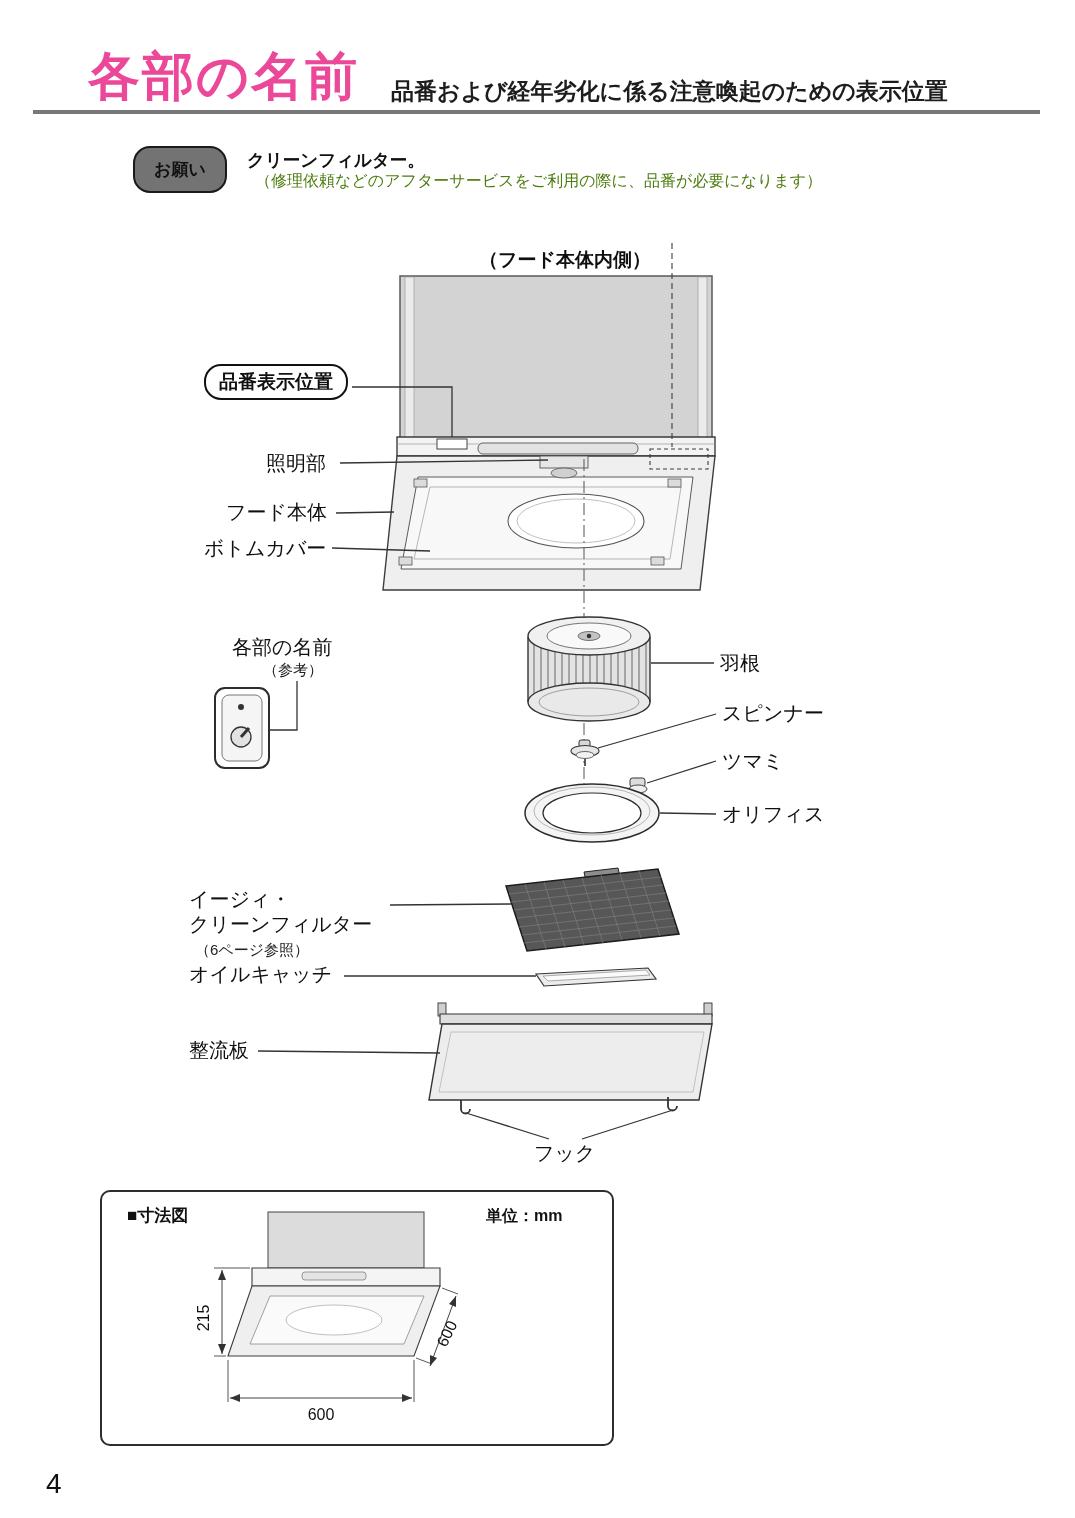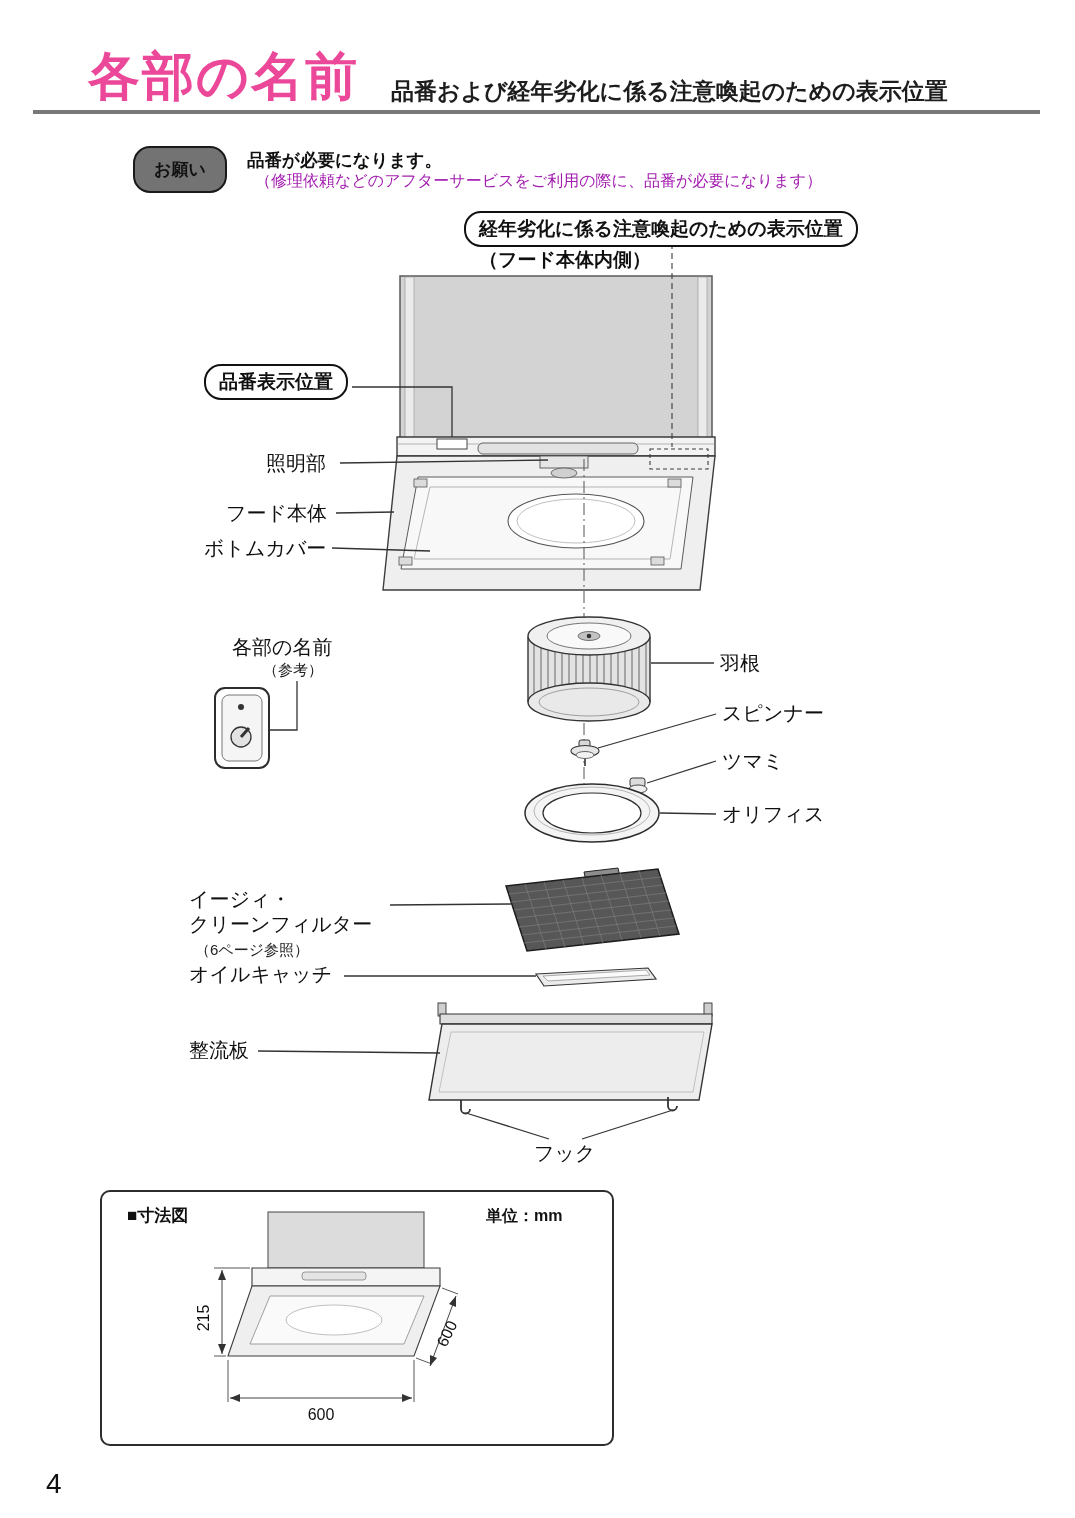--- a/index.html
+++ b/index.html
@@ -5,21 +5,21 @@
   html,body{margin:0;padding:0;}
   body{background:#dfdfdf;font-family:"Liberation Sans","DejaVu Sans",sans-serif;color:#111;}
   .page{position:relative;width:1075px;height:1518px;background:#ffffff;margin:0 auto;overflow:hidden;}
   .page>svg{position:absolute;left:0;top:0;}
   .abs{position:absolute;white-space:nowrap;}
   .title{font-size:52px;font-weight:bold;color:#ec4899;letter-spacing:2px;}
   .subtitle{font-size:23px;font-weight:bold;color:#1d1d1d;}
   .rule{width:1007px;height:4px;background:#787878;}
   .badge{border:2.5px solid #1a1a1a;border-radius:17px;padding:10px 19px;font-size:17px;font-weight:bold;background:#737373;}
   .notice-heading{font-size:17.5px;font-weight:bold;}
-  .notice-detail{font-size:16px;color:#a21caf;}
+  .notice-detail{font-size:16px;color:#4d7c0f;}
   .rbox{border:2px solid #111;border-radius:17px;padding:3px 13px;font-size:19px;font-weight:bold;background:#fff;}
   .label{font-size:20px;color:#0f0f0f;line-height:25px;}
   .bold{font-weight:bold;}
   .label-sub{font-size:15px;color:#222;line-height:19px;}
   .dim-box{width:510px;height:252px;border:2px solid #2d2d2d;border-radius:10px;background:transparent;}
   .dim-title{font-size:17px;font-weight:bold;}
   .dim-unit{font-size:16px;font-weight:bold;}
   .page-number{font-size:28px;color:#111;}
   svg text{font-family:"Liberation Sans","DejaVu Sans",sans-serif;font-size:16px;fill:#111;}
 </style>
@@ -164,30 +164,29 @@
       <text x="321" y="1420" text-anchor="middle">600</text>
       <text x="452" y="1336" text-anchor="middle" transform="rotate(-65 452 1336)">600</text>
     </g>
   </svg>
 
   <div class="abs title" style="left:88px;top:42px;">各部の名前</div>
   <div class="abs subtitle" style="left:391px;top:76px;">品番および経年劣化に係る注意喚起のための表示位置</div>
   <div class="abs rule" style="left:33px;top:110px;"></div>
 
   <div class="abs badge" style="left:133px;top:146px;">お願い</div>
-  <div class="abs notice-heading" style="left:247px;top:148px;">品番が必要になります。</div>
+  <div class="abs notice-heading" style="left:247px;top:148px;">クリーンフィルター。</div>
   <div class="abs notice-detail" style="left:255px;top:171px;">（修理依頼などのアフターサービスをご利用の際に、品番が必要になります）</div>
 
-  <div class="abs rbox" style="left:464px;top:211px;">経年劣化に係る注意喚起のための表示位置</div>
   <div class="abs label bold" style="left:479px;top:247px;font-size:19px;">（フード本体内側）</div>
 
   <div class="abs rbox" style="left:204px;top:364px;text-align:center;">品番表示位置</div>
 
   <div class="abs label" style="left:266px;top:451px;">照明部</div>
-  <div class="abs label" style="left:226px;top:501px;">フード本体</div>
+  <div class="abs label" style="left:226px;top:501px;font-family:Liberation Mono, monospace;">フード本体</div>
   <div class="abs label" style="left:204px;top:536px;">ボトムカバー</div>
   <div class="abs label" style="left:232px;top:635px;">各部の名前</div>
   <div class="abs label-sub" style="left:263px;top:660px;">（参考）</div>
   <div class="abs label" style="left:720px;top:651px;">羽根</div>
   <div class="abs label" style="left:722px;top:701px;">スピンナー</div>
   <div class="abs label" style="left:722px;top:749px;">ツマミ</div>
   <div class="abs label" style="left:722px;top:802px;">オリフィス</div>
 
   <div class="abs" style="left:189px;top:864px;margin-top:23px;">
     <div class="label">イージィ・</div>

